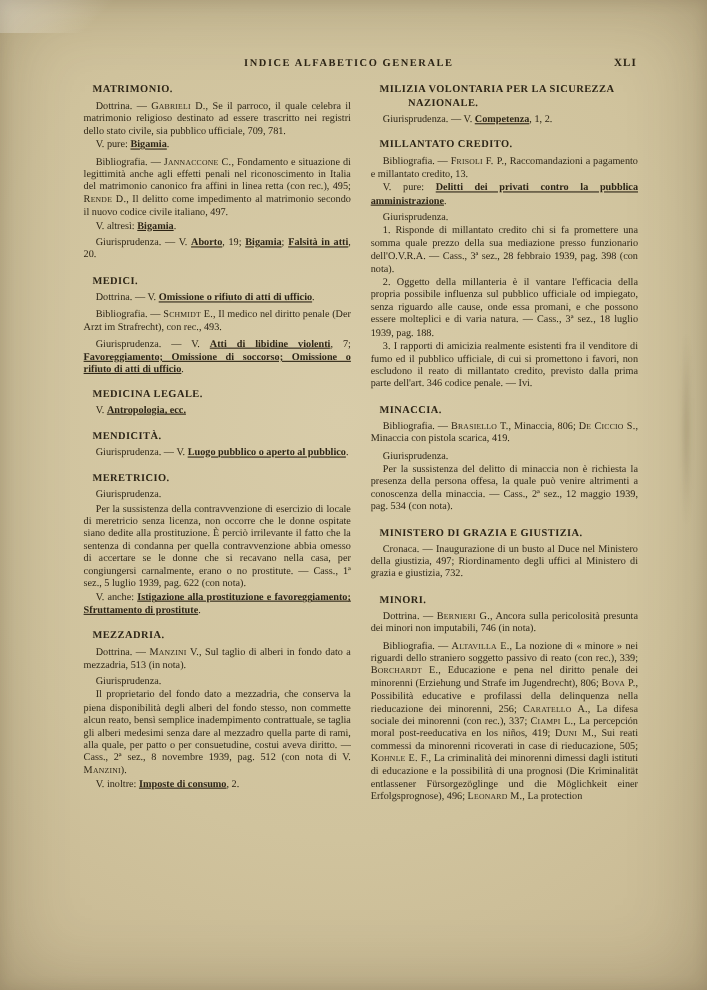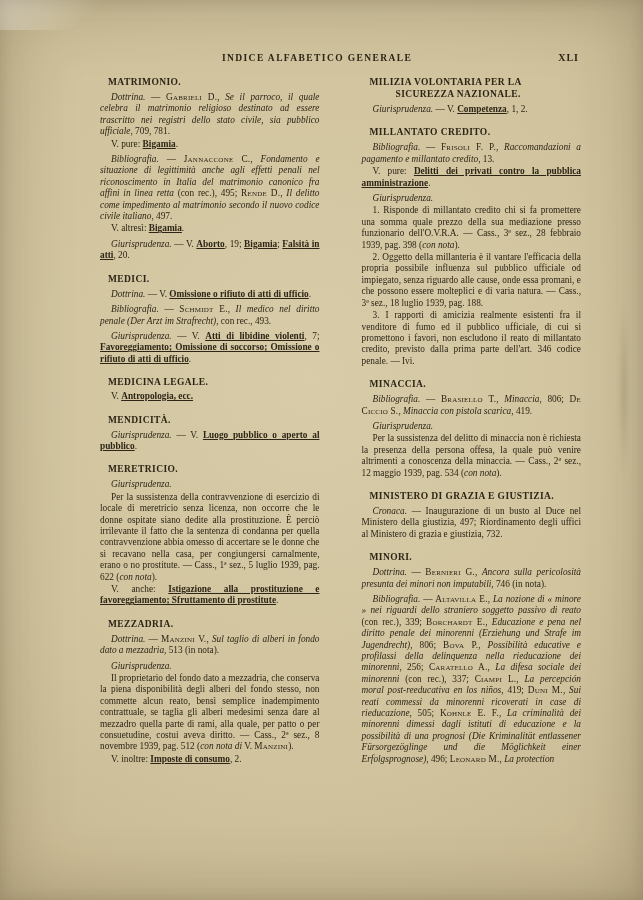--- a/index.html
+++ b/index.html
@@ -39,35 +39,35 @@
     flex:1; text-align:center;
     font-weight:bold; font-size:9.5px; letter-spacing:1.4px;
   }
   .page-number {
     font-weight:bold; font-size:10px; letter-spacing:1px;
   }
   .columns {
     position:absolute; top:76px; left:76px; right:62px;
     display:flex; gap:18px;
   }
-  .column { width:243px;margin-left:24px; }
+  .column { width:243px; }
   .entry { margin-bottom:11px; }
   .entry-heading {
     font-size:9.5px; font-weight:bold; letter-spacing:.4px;
     padding-left:34px; text-indent:-26px;
     margin-bottom:3px;
     line-height:12px;
   }
   p.block {
     font-size:9.3px; line-height:11.4px;
     text-align:justify; text-indent:11px;
     margin-top:1px;
   }
   p.block.lead { margin-top:4px; }
-  .i  { font-style:italic; }
+  .i  { }
   .b  { font-weight:bold;text-decoration:underline; }
   .sc { font-variant:small-caps; letter-spacing:.2px; }
 </style>
 </head>
 <body>
 
 <div class="page">
   <div class="corner-light"></div>
   <div class="edge-smudge"></div>
 

